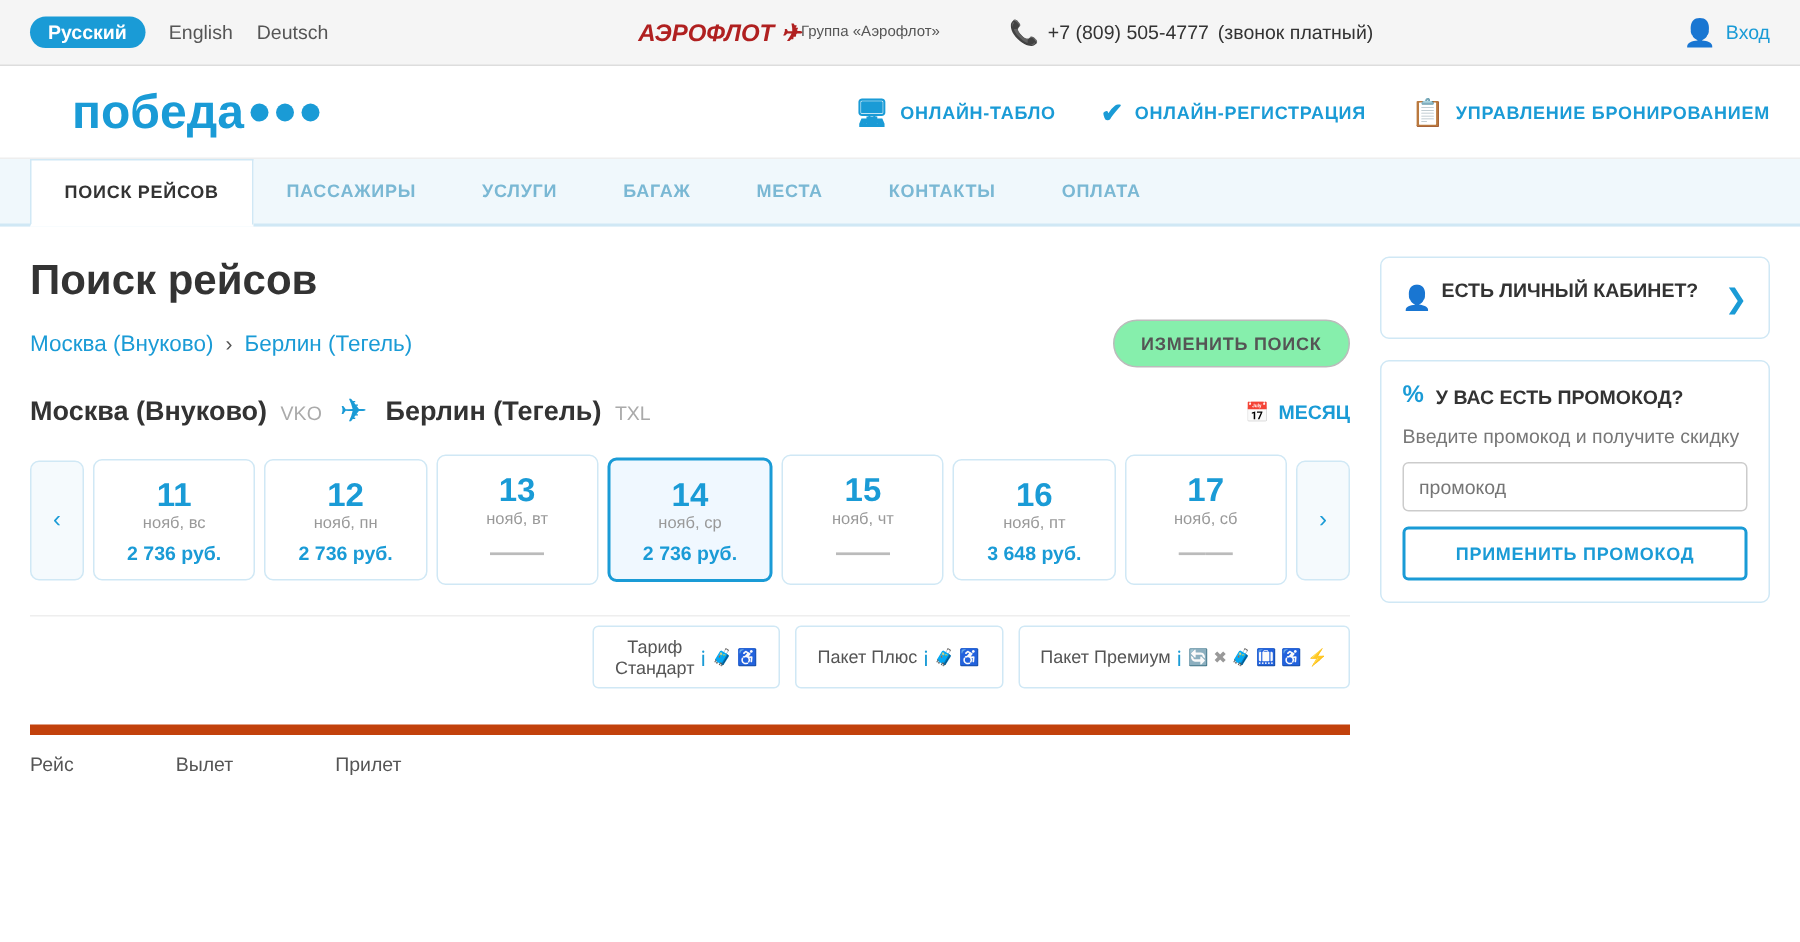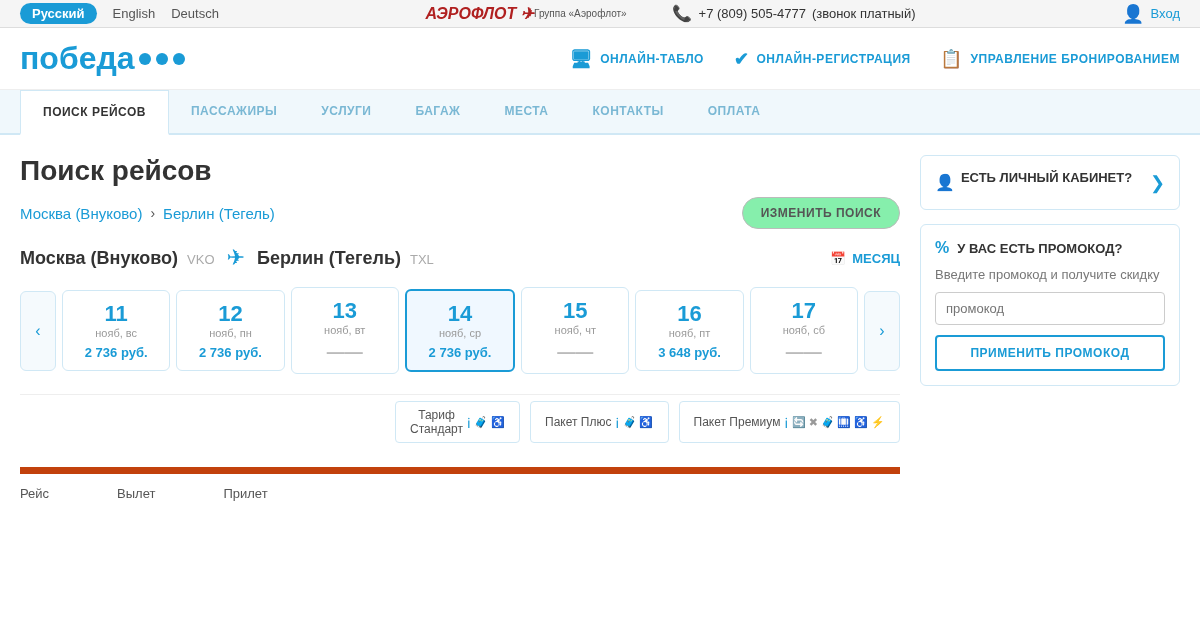--- a/index.html
+++ b/index.html
@@ -6,21 +6,21 @@
     body { font-family: Arial, sans-serif; background: #fff; color: #333; font-size: 14px; }
 
     
     .top-bar {
       background: #f5f5f5;
       border-bottom: 1px solid #ddd;
       display: flex;
       align-items: center;
       padding: 6px 20px;
       gap: 16px;
-      height: 28px;
+      height: 44px;
     }
     .lang-btn {
       background: #1a9bd6;
       color: #fff;
       border-radius: 12px;
       padding: 3px 12px;
       font-size: 13px;
       font-weight: bold;
       cursor: pointer;
       border: none;
@@ -74,20 +74,21 @@
       border-bottom: 1px solid #eee;
       gap: 40px;
     }
     .pobeda-logo {
       font-size: 32px;
       font-weight: bold;
       color: #1a9bd6;
       display: flex;
       align-items: center;
       gap: 4px;
+      margin-left: 28px;
     }
     .logo-dots { display: flex; gap: 5px; align-items: center; }
     .logo-dot {
       width: 12px; height: 12px; border-radius: 50%;
       background: #1a9bd6;
       display: inline-block;
     }
     .header-nav {
       margin-left: auto;
       display: flex;

